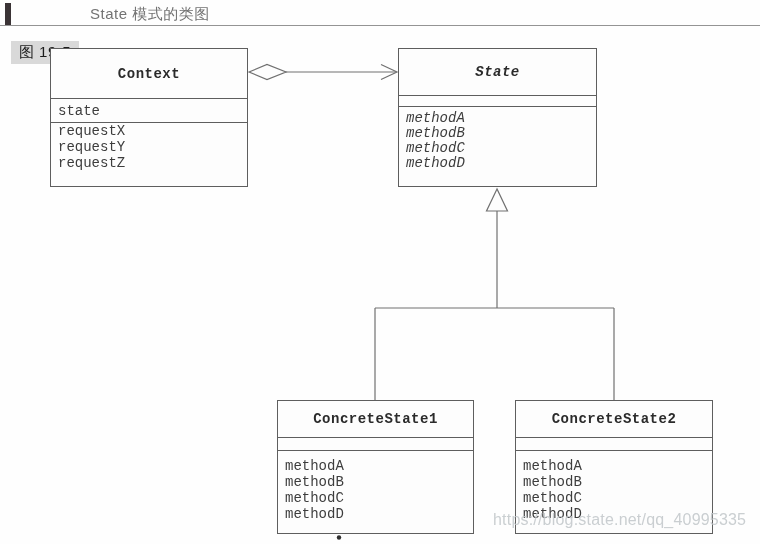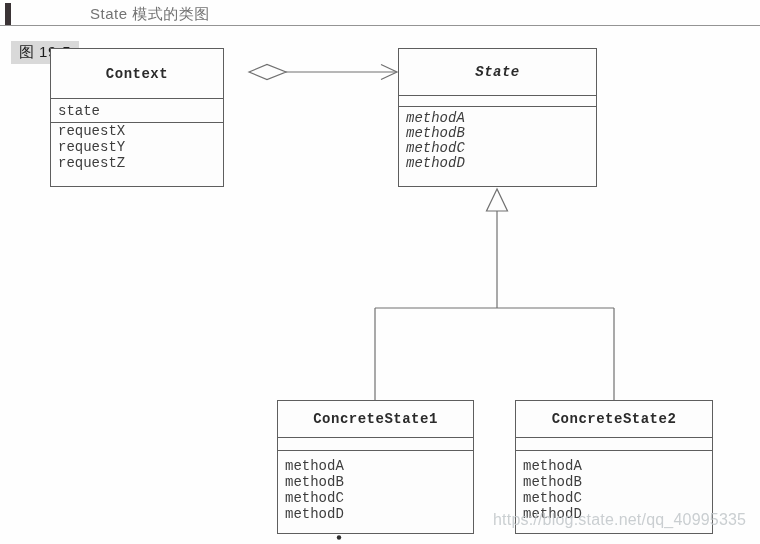--- a/index.html
+++ b/index.html
@@ -59,21 +59,21 @@
     color: #2b2b2b;
     letter-spacing: 0.5px;
   }
   .uml-attrs, .uml-methods {
     border-top: 1px solid #5e5e5e;
     font-size: 14px;
     padding-left: 7px;
   }
   .uml-attrs div, .uml-methods div { line-height: 16px; white-space: pre; }
 
-  .box-context { left: 50px; top: 48px; width: 174px; }
+  .box-context { left: 50px; top: 48px; width: 198px; }
   .box-context .uml-title   { height: 49px; }
   .box-context .uml-attrs   { height: 24px; display: flex; align-items: center; }
   .box-context .uml-methods { height: 64px; padding-top: 0; }
 
   .box-state { left: 398px; top: 48px; width: 199px; }
   .box-state .uml-title   { height: 46px; font-style: italic; }
   .box-state .uml-attrs   { height: 11px; }
   .box-state .uml-methods { height: 80px; padding-top: 4px; font-style: italic; }
   .box-state .uml-methods div { line-height: 15px; }
 

